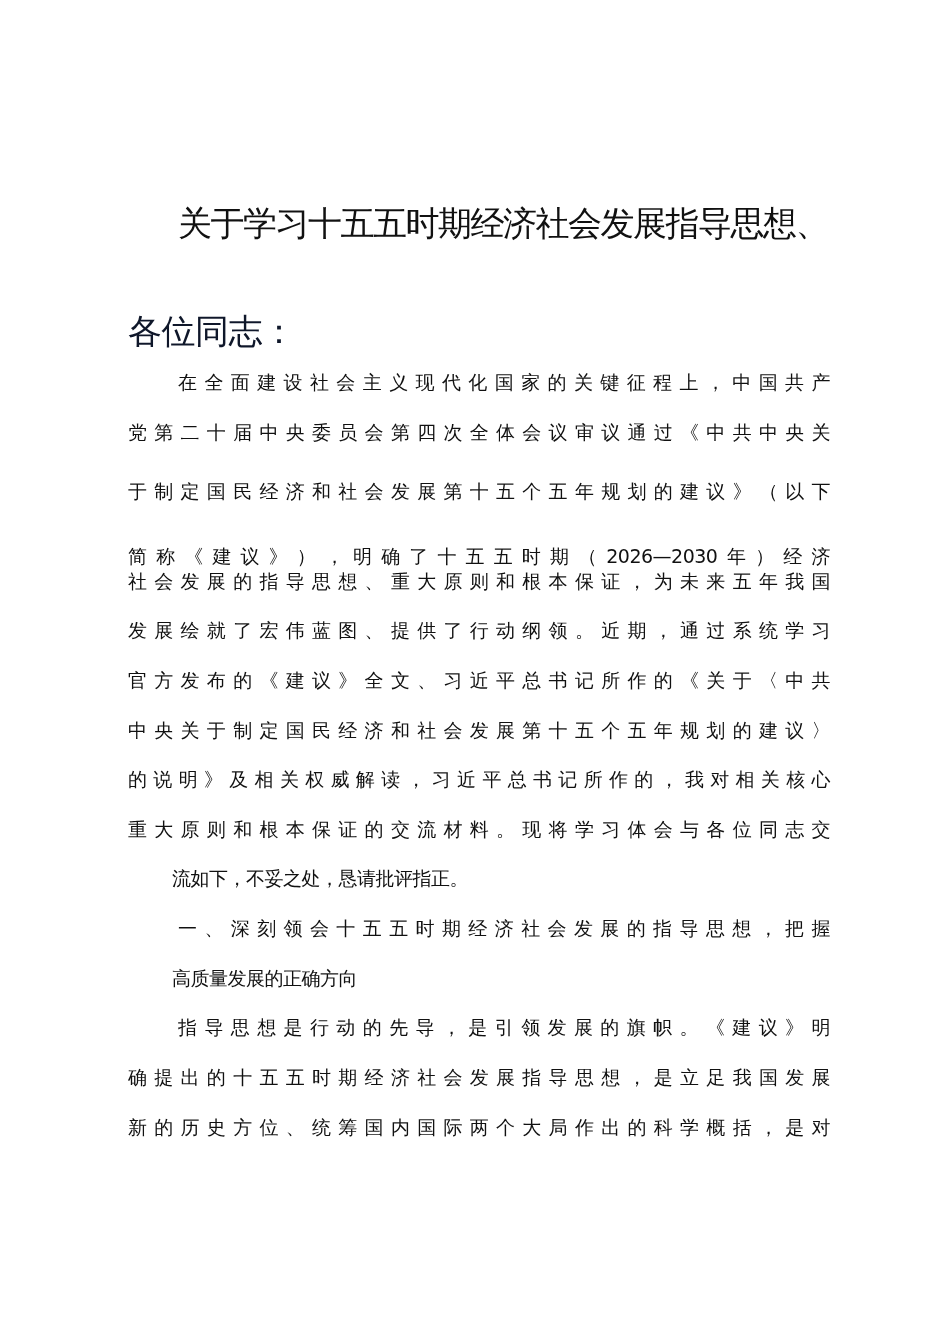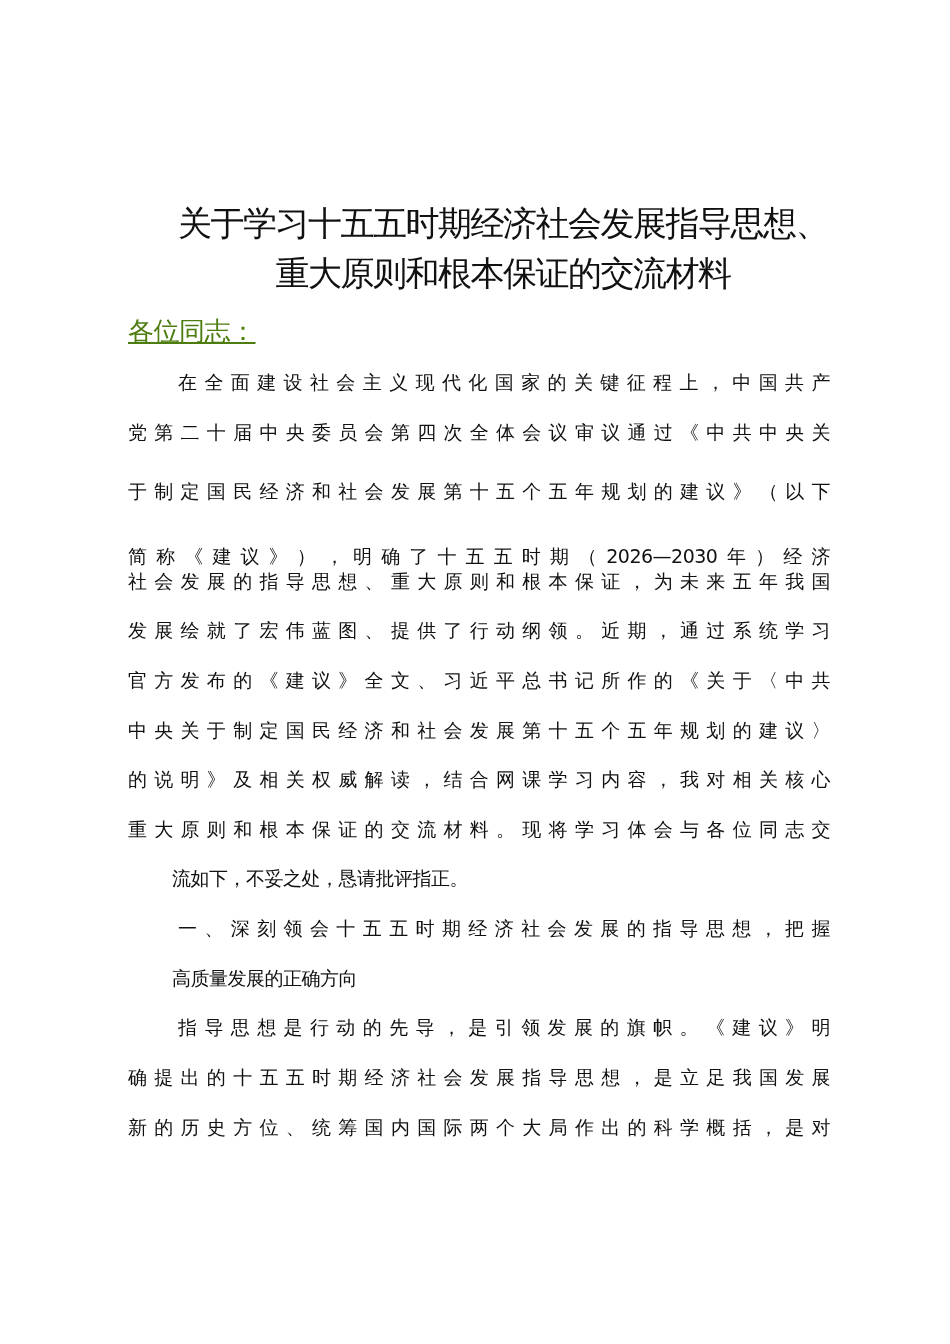--- a/index.html
+++ b/index.html
@@ -55,47 +55,45 @@
       width: 652px;
     }
     .line.last {
       text-align-last: left;
       margin-left: 44px;
     }
     .salutation {
       position: absolute;
       left: 128px;
       top: 313px;
-      font-size: 26px;
+      font-size: 34px;
       line-height: 36px;
-      color: #4d7c0f;
+      color: #0f172a;
       letter-spacing: -0.5px;
-      text-decoration: underline;
     }
   </style>
 </head>
 <body>
 
 <div class="page">
 
   <h1 class="title title-1">关于学习十五五时期经济社会发展指导思想、</h1>
-  <h1 class="title title-2">重大原则和根本保证的交流材料</h1>
 
   <div class="salutation">各位同志：</div>
 
   <div>
     <div class="line indent" style="top:364px">在全面建设社会主义现代化国家的关键征程上，中国共产</div>
     <div class="line" style="top:414px">党第二十届中央委员会第四次全体会议审议通过《中共中央关</div>
     <div class="line" style="top:473px">于制定国民经济和社会发展第十五个五年规划的建议》（以下</div>
     <div class="line" style="top:538px">简称《建议》），明确了十五五时期（2026—2030年）经济</div>
     <div class="line" style="top:563px">社会发展的指导思想、重大原则和根本保证，为未来五年我国</div>
     <div class="line" style="top:612px">发展绘就了宏伟蓝图、提供了行动纲领。近期，通过系统学习</div>
     <div class="line" style="top:662px">官方发布的《建议》全文、习近平总书记所作的《关于〈中共</div>
     <div class="line" style="top:712px">中央关于制定国民经济和社会发展第十五个五年规划的建议〉</div>
-    <div class="line" style="top:761px">的说明》及相关权威解读，结合网课学习内容，我对相关核心</div>
+    <div class="line" style="top:761px">的说明》及相关权威解读，习近平总书记所作的，我对相关核心</div>
     <div class="line" style="top:811px">重大原则和根本保证的交流材料。现将学习体会与各位同志交</div>
     <div class="line last" style="top:860px">流如下，不妥之处，恳请批评指正。</div>
   </div>
 
   <div>
     <div class="line indent" style="top:910px">一、深刻领会十五五时期经济社会发展的指导思想，把握</div>
     <div class="line last" style="top:960px">高质量发展的正确方向</div>
   </div>
 
   <div>

